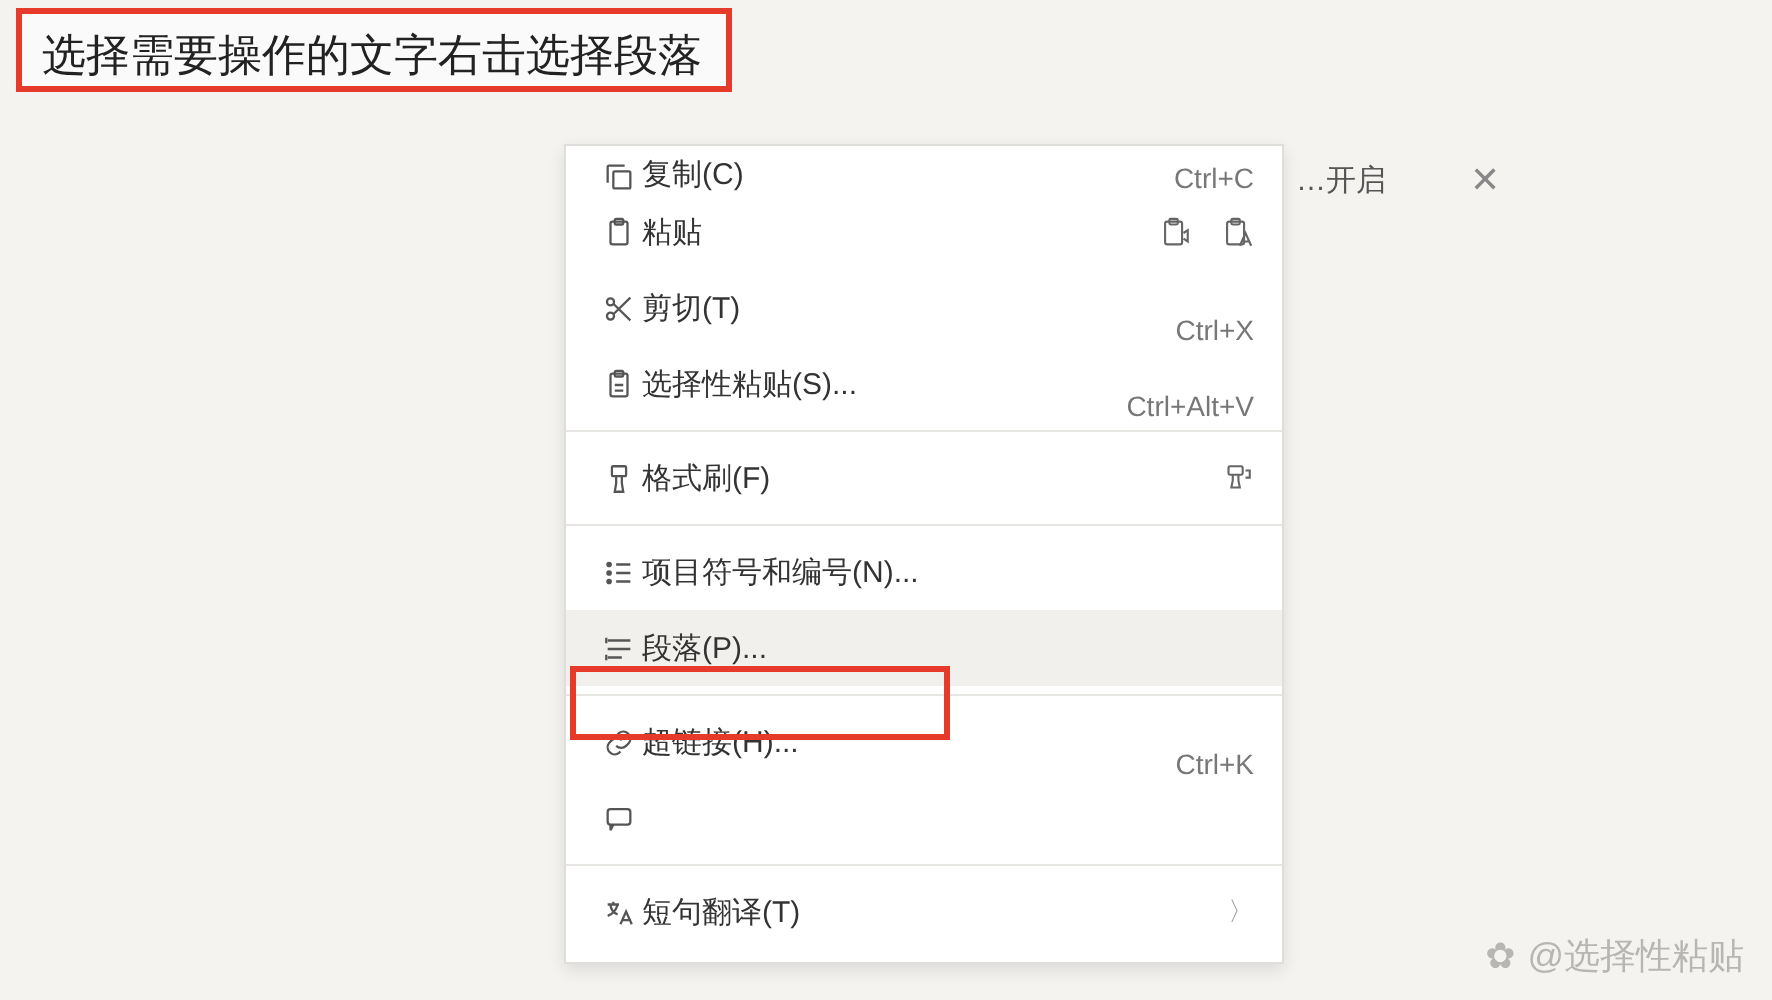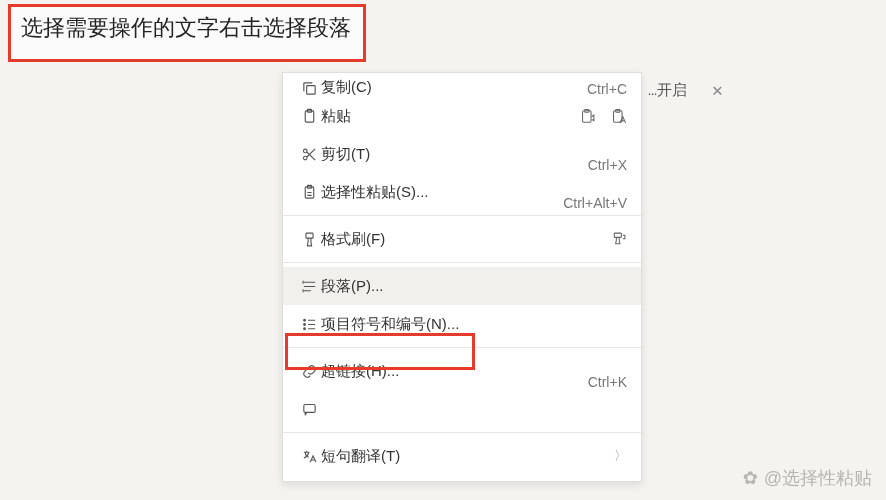--- a/index.html
+++ b/index.html
@@ -9,35 +9,34 @@
     background: #f5f3f0;
     font-family: "Microsoft YaHei", sans-serif;
     position: relative;
     overflow: hidden;
   }
   .instruction-box {
     position: absolute;
     top: 4px;
     left: 8px;
     border: 3px solid #e63a2a;
-    padding: 6px 12px 16px 10px;
+    padding: 6px 12px 0 10px;
     font-size: 22px;
     color: #222;
     background: #fafafa;
   }
   .top-remnant {
     position: absolute;
     top: 75px;
     left: 648px;
     display: flex;
     align-items: center;
-    gap: 17px;
+    gap: 34px;
     font-size: 15px;
     color: #555;
-    font-family: Liberation Mono, monospace;
   }
   .top-remnant .close {
     font-size: 18px;
     color: #888;
     padding: 4px 8px;
   }
   .context-menu {
     position: absolute;
     top: 72px;
     left: 282px;
@@ -199,42 +198,42 @@
           <rect x="6" y="3" width="10" height="6" rx="1"></rect>
           <path d="M9 9v4l-1 5h6l-1-5V9"></path>
           <path d="M18 6h3v5h-3"></path>
         </svg>
     </span>
   </div>
 
   <div class="divider"></div>
 
 
-  <div class="menu-item highlight-row">
-    <span class="icon-slot">
-      <svg width="17" height="17" viewBox="0 0 24 24" fill="none" stroke="#555" stroke-width="1.6">
-          <path d="M4 6h16M4 12h16M4 18h10"></path>
-          <path d="M3 4v4M3 16v4"></path>
-        </svg>
-    </span>
-    <span class="label">段落(P)...</span>
-  </div>
-
   <div class="menu-item">
     <span class="icon-slot">
       <svg width="17" height="17" viewBox="0 0 24 24" fill="none" stroke="#555" stroke-width="1.6">
           <circle cx="5" cy="6" r="1.2" fill="#555"></circle>
           <circle cx="5" cy="12" r="1.2" fill="#555"></circle>
           <circle cx="5" cy="18" r="1.2" fill="#555"></circle>
           <path d="M10 6h10M10 12h10M10 18h10"></path>
         </svg>
     </span>
     <span class="label">项目符号和编号(N)...</span>
   </div>
 
+  <div class="menu-item highlight-row">
+    <span class="icon-slot">
+      <svg width="17" height="17" viewBox="0 0 24 24" fill="none" stroke="#555" stroke-width="1.6">
+          <path d="M4 6h16M4 12h16M4 18h10"></path>
+          <path d="M3 4v4M3 16v4"></path>
+        </svg>
+    </span>
+    <span class="label">段落(P)...</span>
+  </div>
+
   <div class="divider"></div>
 
   <div class="menu-item">
     <span class="icon-slot">
       <svg width="17" height="17" viewBox="0 0 24 24" fill="none" stroke="#555" stroke-width="1.6">
           <path d="M10 14a5 5 0 0 0 7 0l2-2a5 5 0 0 0-7-7l-1 1"></path>
           <path d="M14 10a5 5 0 0 0-7 0l-2 2a5 5 0 0 0 7 7l1-1"></path>
         </svg>
     </span>
     <span class="label">超链接(H)...</span>

